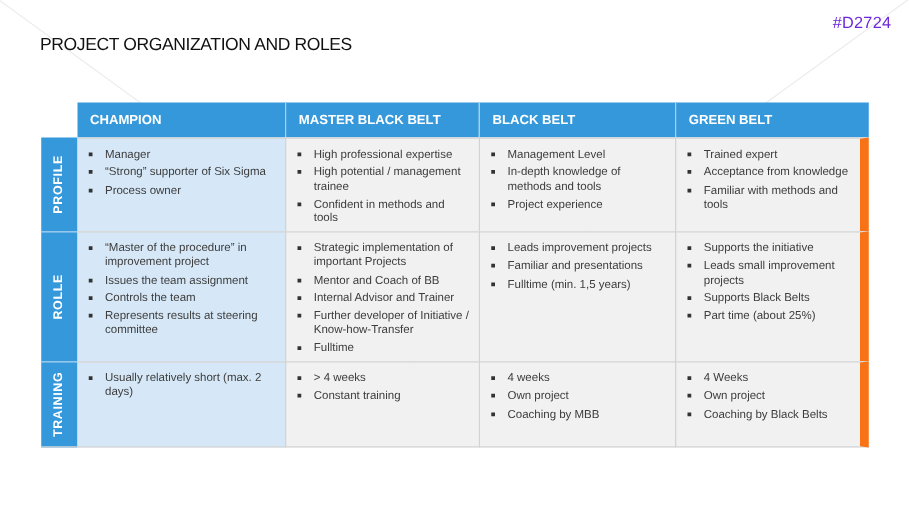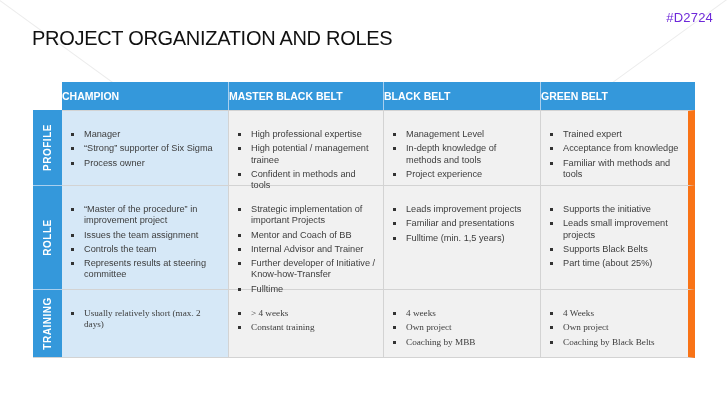--- a/index.html
+++ b/index.html
@@ -8,53 +8,53 @@
 
     .watermark-line {
       position: absolute; height: 1px; background: #ececec; transform-origin: 0 0;
     }
     .doc-id {
       position: absolute; right: 14px; top: 10px;
       font-size: 13px; color: #6d28d9; letter-spacing: 0.2px;
     }
     .title {
       position: absolute; left: 32px; top: 27px;
-      font-size: 20px; color: #111; letter-spacing: -0.3px; font-weight: normal;
+      font-size: 14px; color: #111; letter-spacing: -0.3px; font-weight: normal;
     }
 
     .grid {
       position: absolute; left: 33px; top: 82px;
       display: grid;
       grid-template-columns: 29px 166px 155px 157px 155px;
       grid-template-rows: 28px 75px 104px 69px;
       column-gap: 0; row-gap: 0;
     }
     .corner { background: transparent; }
     .col-head {
       background: #3498db; color: #ffffff; font-weight: bold; font-size: 10.5px;
-      display: flex; align-items: center; 
+      display: flex; align-items: center; padding-left: 10px;
       border-left: 1px solid #a9cfee;
     }
     .col-head.first { border-left: none; }
     .row-head {
       background: #3498db; color: #fff; font-weight: bold; font-size: 10px;
       display: flex; align-items: center; justify-content: center;
       border-top: 1px solid #a9cfee;
     }
     .row-head.first { border-top: none; }
     .row-head span {
       transform: rotate(-90deg); white-space: nowrap; letter-spacing: 0.5px;
     }
     .cell {
       background: #f1f1f1; border-top: 1px solid #d3d3d3; border-left: 1px solid #d3d3d3;
-      padding: 18px 6px 4px 8px; font-size: 9.2px; line-height: 11.3px; color: #3d3d3d;
+      padding: 7px 6px 4px 8px; font-size: 9.2px; line-height: 11.3px; color: #3d3d3d;
     }
     .cell.champ { background: #d6e8f7; border-left: none; }
     .cell.last-col { border-right: 7px solid #f97316; }
-    .cell.last-row { border-bottom: 1px solid #d3d3d3; font-family: Liberation Serif, serif; }
+    .cell.last-row { border-bottom: 1px solid #d3d3d3; }
     .row-head.last-row { border-bottom: 1px solid #d3d3d3; }
     ul { list-style: none; }
     li { position: relative; padding-left: 14px; margin-bottom: 3px; }
     li::before {
       content: ""; position: absolute; left: 1px; top: 4px; width: 3px; height: 3px; background: #333;
     }
   </style>
 </head>
 <body>
 

